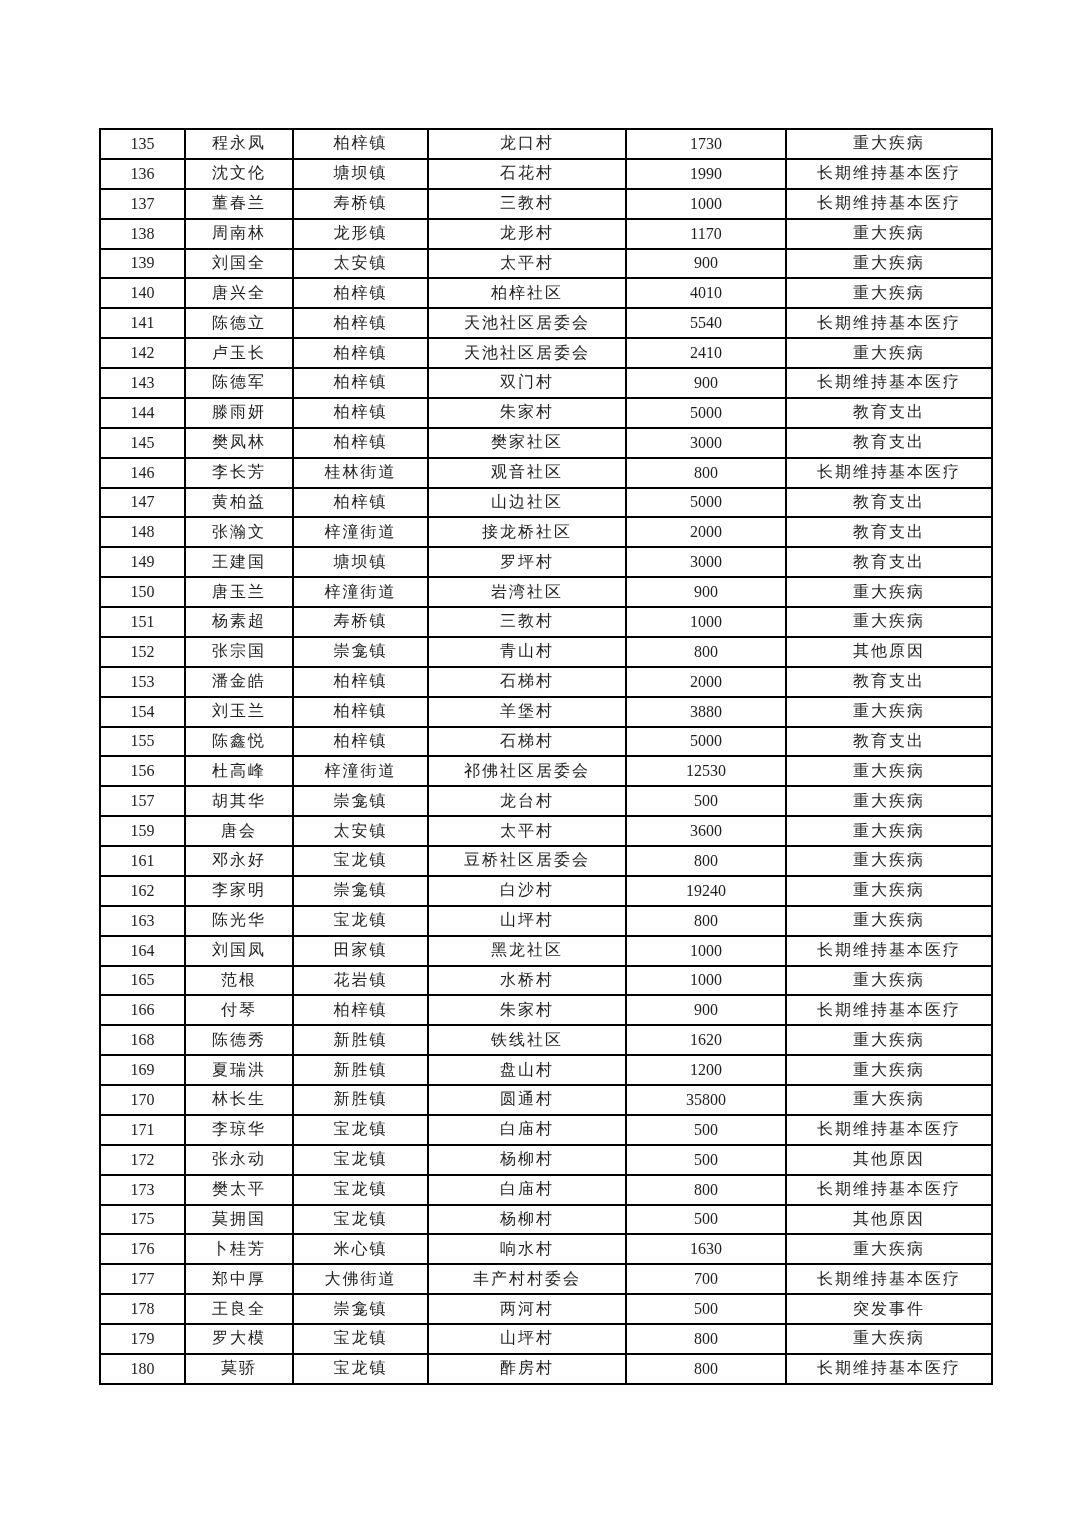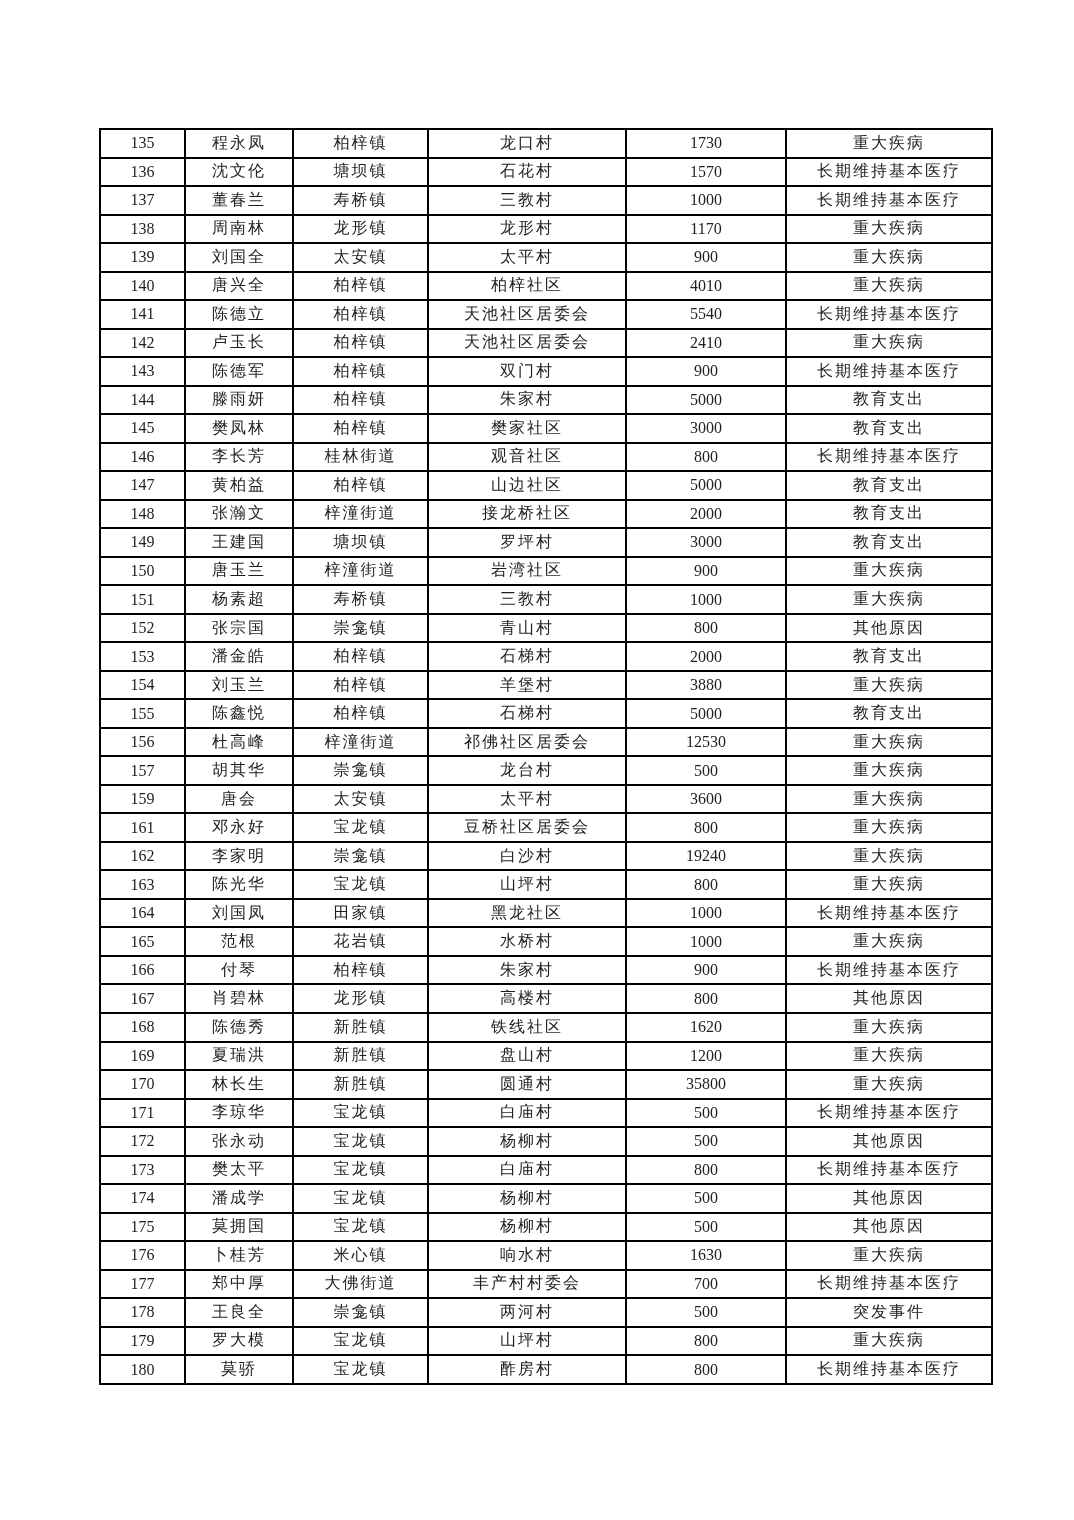--- a/index.html
+++ b/index.html
@@ -62,21 +62,21 @@
           <td>柏梓镇</td>
           <td>龙口村</td>
           <td>1730</td>
           <td>重大疾病</td>
         </tr>
         <tr>
           <td>136</td>
           <td>沈文伦</td>
           <td>塘坝镇</td>
           <td>石花村</td>
-          <td>1570</td>
+          <td>1990</td>
           <td>长期维持基本医疗</td>
         </tr>
         <tr>
           <td>137</td>
           <td>董春兰</td>
           <td>寿桥镇</td>
           <td>三教村</td>
           <td>1000</td>
           <td>长期维持基本医疗</td>
         </tr>
@@ -290,28 +290,20 @@
         </tr>
         <tr>
           <td>166</td>
           <td>付琴</td>
           <td>柏梓镇</td>
           <td>朱家村</td>
           <td>900</td>
           <td>长期维持基本医疗</td>
         </tr>
         <tr>
-          <td>167</td>
-          <td>肖碧林</td>
-          <td>龙形镇</td>
-          <td>高楼村</td>
-          <td>800</td>
-          <td>其他原因</td>
-        </tr>
-        <tr>
           <td>168</td>
           <td>陈德秀</td>
           <td>新胜镇</td>
           <td>铁线社区</td>
           <td>1620</td>
           <td>重大疾病</td>
         </tr>
         <tr>
           <td>169</td>
           <td>夏瑞洪</td>
@@ -346,28 +338,20 @@
         </tr>
         <tr>
           <td>173</td>
           <td>樊太平</td>
           <td>宝龙镇</td>
           <td>白庙村</td>
           <td>800</td>
           <td>长期维持基本医疗</td>
         </tr>
         <tr>
-          <td>174</td>
-          <td>潘成学</td>
-          <td>宝龙镇</td>
-          <td>杨柳村</td>
-          <td>500</td>
-          <td>其他原因</td>
-        </tr>
-        <tr>
           <td>175</td>
           <td>莫拥国</td>
           <td>宝龙镇</td>
           <td>杨柳村</td>
           <td>500</td>
           <td>其他原因</td>
         </tr>
         <tr>
           <td>176</td>
           <td>卜桂芳</td>

